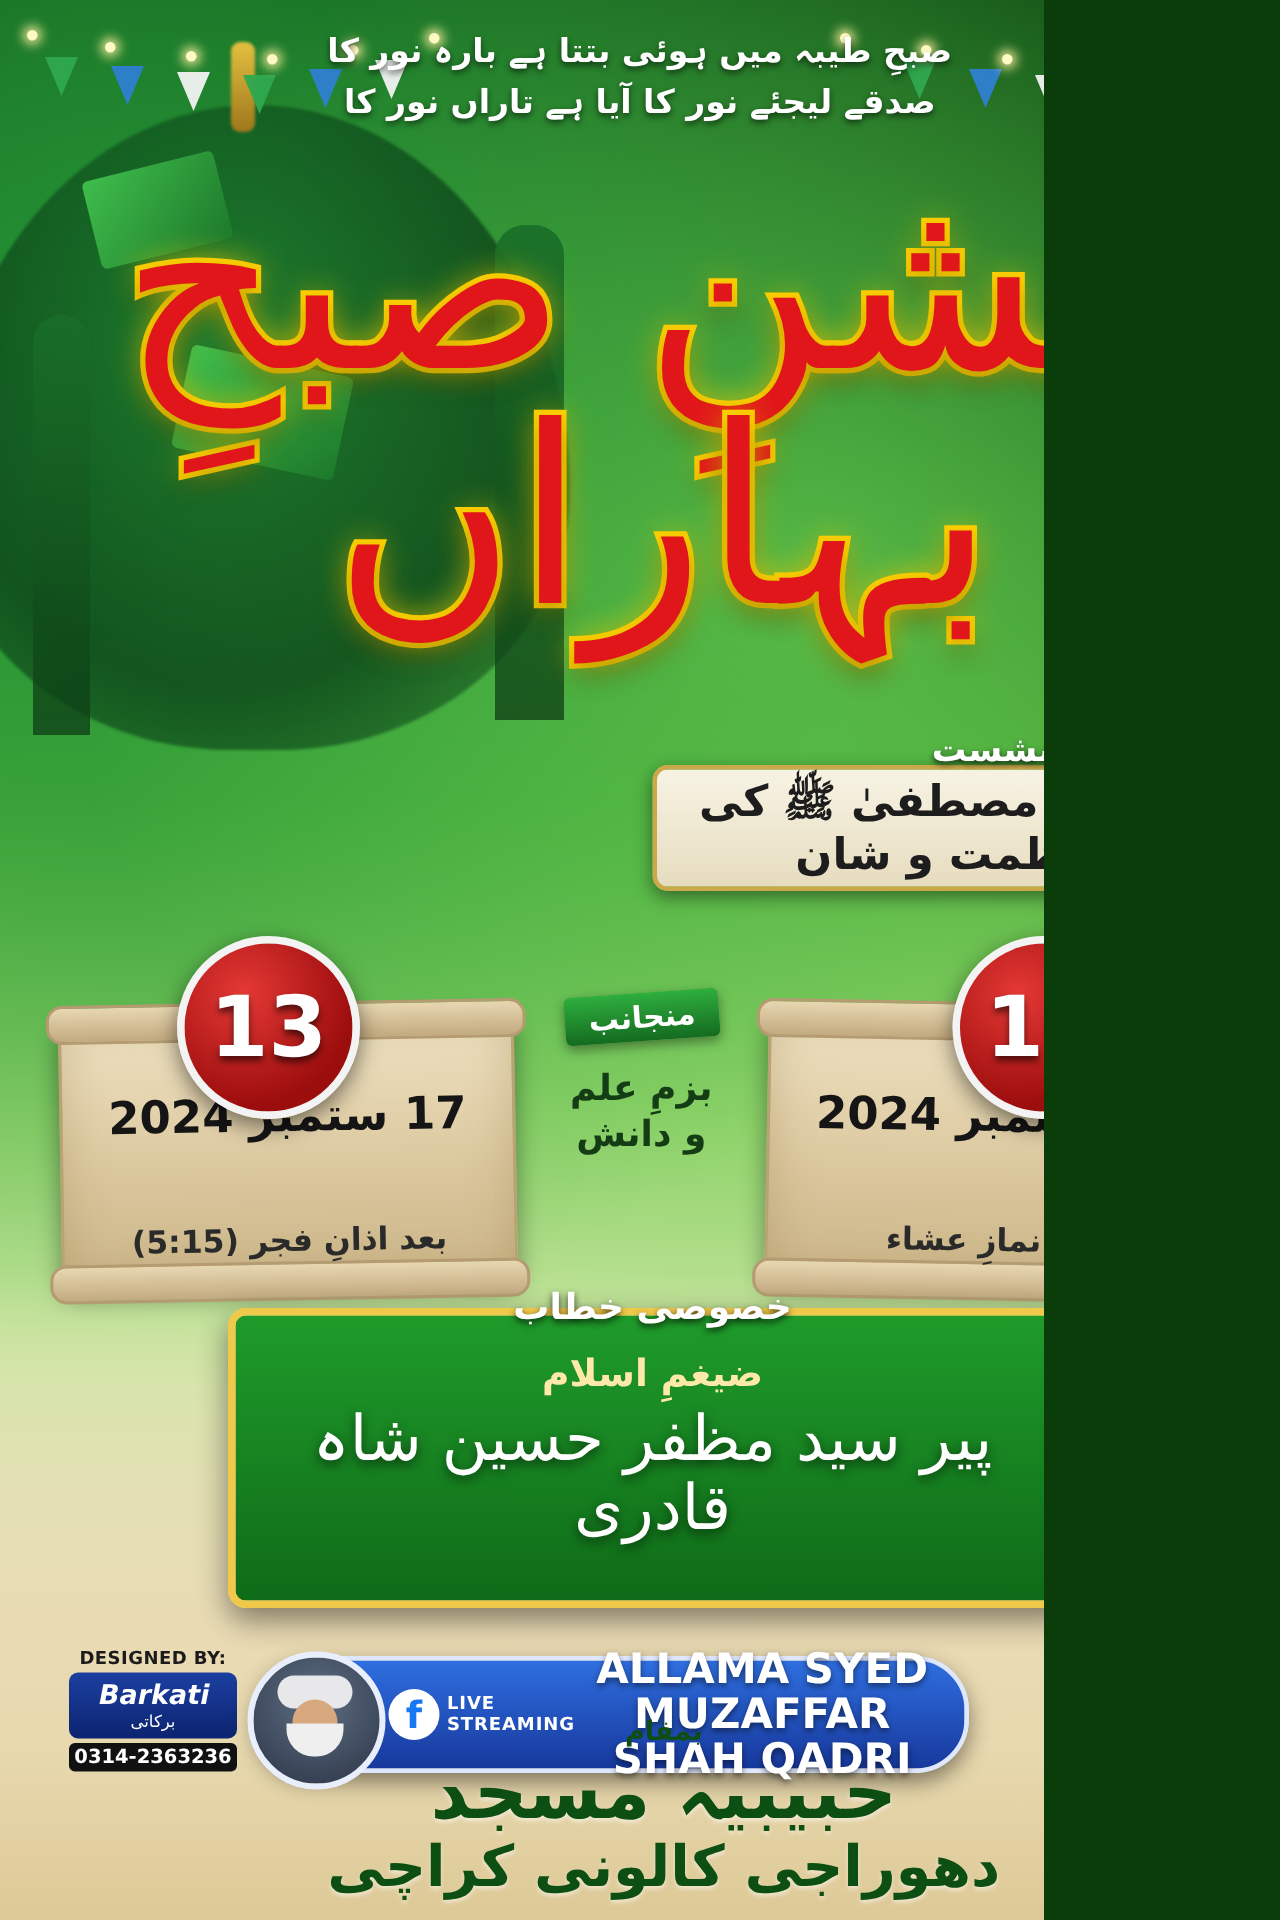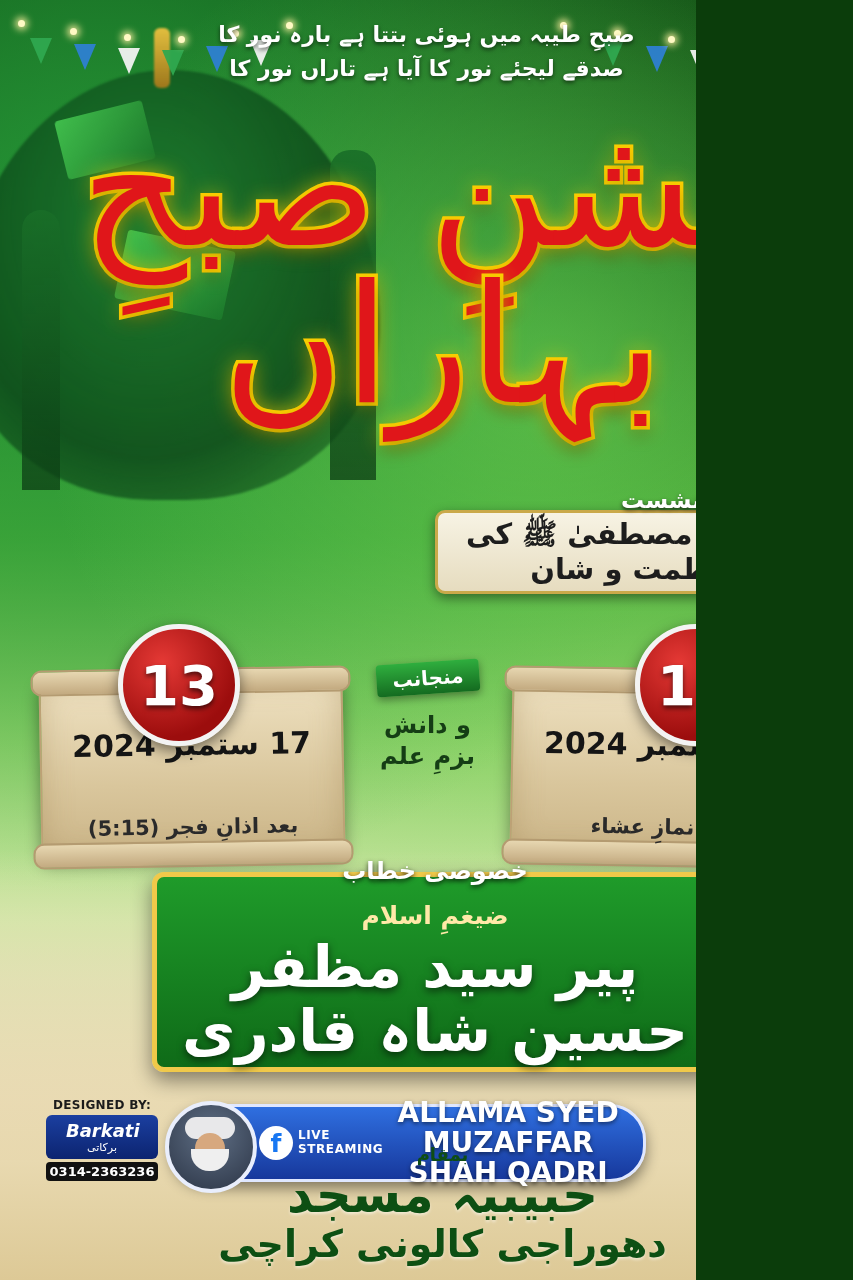--- a/index.html
+++ b/index.html
@@ -162,21 +162,21 @@
     box-shadow:0 8px 20px rgba(0,0,0,.45);
     direction:rtl;text-align:center;
   }
   .sp-kicker{
     position:absolute;top:-20px;left:0;right:0;text-align:center;
     color:#ffffff;font-size:24px;font-weight:bold;
     text-shadow:0 2px 5px rgba(0,0,0,.75);
   }
   .sp-small{margin-top:24px;color:#ffe9a8;font-size:25px;font-weight:bold;}
   .sp-name{
-    margin-top:6px;color:#ffffff;font-size:58px;font-weight:bold;line-height:1.1;
+    margin-top:6px;color:#ffffff;font-size:42px;font-weight:normal;line-height:1.1;
     text-shadow:0 3px 8px rgba(0,0,0,.6);
   }
   
   .designer{
     position:absolute;left:46px;top:1098px;width:112px;text-align:center;
   }
   .designer .dlabel{font-size:12px;font-weight:bold;color:#1b1b1b;letter-spacing:.3px;}
   .designer .dbox{
     margin-top:3px;background:linear-gradient(180deg,#1b3fa0,#0c2470);
     border-radius:6px;padding:5px 20px;color:#fff;
@@ -304,22 +304,22 @@
     <div class="scroll left">
       <div class="roll t"></div>
       <div class="roll b"></div>
       <div class="dtxt">17 ستمبر 2024</div>
       <div class="dnote">بعد اذانِ فجر (5:15)</div>
     </div>
     <div class="daybadge l">13</div>
 
     <div class="mid-tag">منجانب</div>
     <div class="mid-ribbon">
+      <div>بزمِ علم</div>
       <div>و دانش</div>
-      <div>بزمِ علم</div>
     </div>
   </div>
 
   <div class="speaker-panel">
     <div class="sp-kicker">خصوصی خطاب</div>
     <div class="sp-small">ضیغمِ اسلام</div>
     <div class="sp-name">پیر سید مظفر حسین شاہ قادری</div>
   </div>
 
   <div class="designer">

